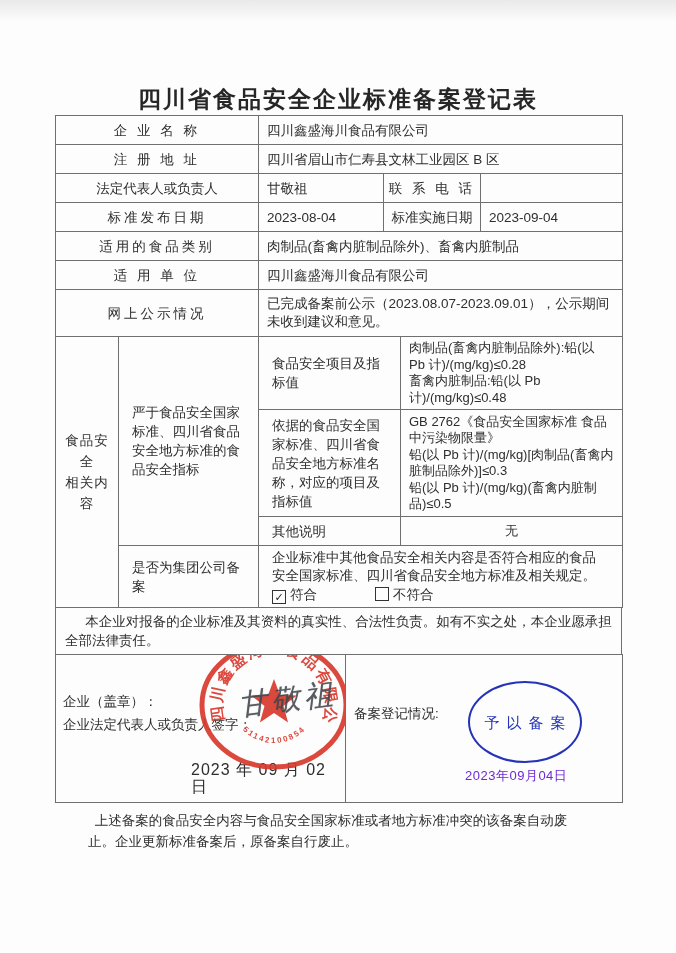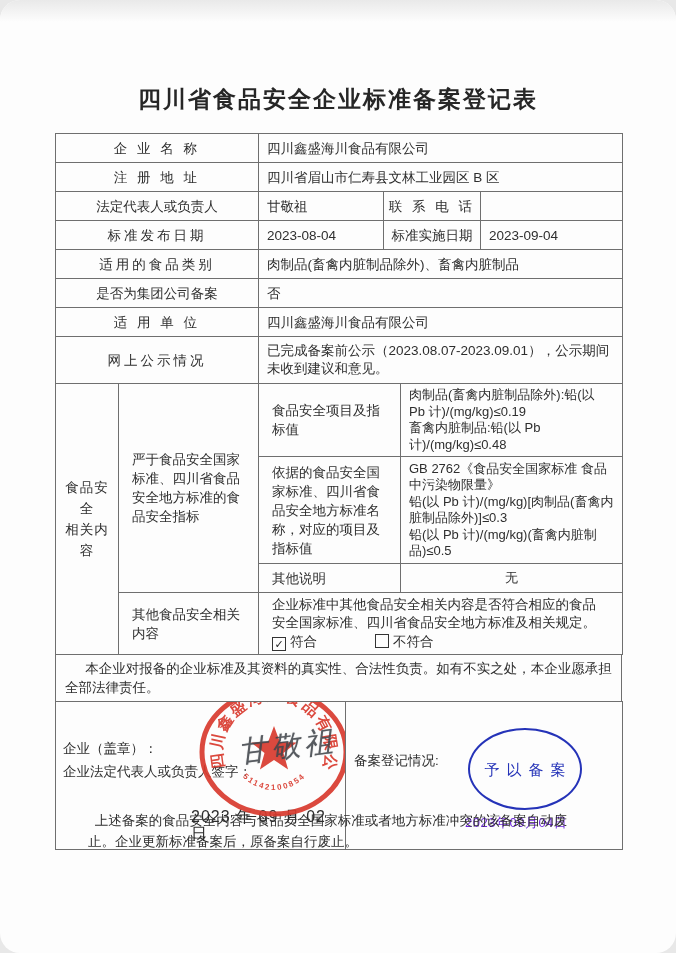--- a/index.html
+++ b/index.html
@@ -1,30 +1,30 @@
 <!DOCTYPE html>
 <html><head>
 <meta charset="utf-8">
 <style>
   html,body{margin:0;padding:0;background:#e8e8e8;}
   #page{
     position:relative;width:676px;height:953px;margin:0 auto;
     background:#fdfdfd;
     font-family:"Liberation Sans","DejaVu Sans",sans-serif;
-    color:#2d2d2d;overflow:hidden;border-radius:20px;
+    color:#2d2d2d;overflow:hidden;
   }
   #page::before{
     content:"";position:absolute;left:0;top:0;right:0;height:22px;
     background:linear-gradient(#e9e9e9,#fdfdfd);pointer-events:none;
   }
   .doc-title{
     position:absolute;top:84px;left:0;width:676px;text-align:center;
     font-size:23px;font-weight:700;letter-spacing:2px;color:#262626;
   }
-  .form{position:absolute;left:55px;top:133px;width:567px;}
+  .form{position:absolute;left:55px;top:115px;width:567px;}
   table{width:100%;border-collapse:collapse;table-layout:fixed;}
   table + table{margin-top:-1px;}
   td{
     border:1px solid #6f6f6f;font-size:13.5px;line-height:17px;
     color:#2e2e2e;padding:2px 8px;vertical-align:middle;
     overflow:hidden;
   }
   td.lbl{text-align:center;letter-spacing:3px;padding:2px 3px;}
   td.lbl.tight{letter-spacing:0;}
   td.val{text-align:left;}
@@ -104,24 +104,20 @@
         <td class="lbl">标准发布日期</td>
         <td class="val">2023-08-04</td>
         <td class="lbl tight">标准实施日期</td>
         <td class="val">2023-09-04</td>
       </tr>
       <tr class="r24">
         <td class="lbl">适用的食品类别</td>
         <td class="val" colspan="3">肉制品(畜禽内脏制品除外)、畜禽内脏制品</td>
       </tr>
       <tr class="r24">
-        <td class="lbl tight">是否为集团公司备案</td>
-        <td class="val" colspan="3">否</td>
-      </tr>
-      <tr class="r24">
         <td class="lbl">适  用  单  位</td>
         <td class="val" colspan="3">四川鑫盛海川食品有限公司</td>
       </tr>
       <tr class="r42">
         <td class="lbl">网上公示情况</td>
         <td class="val" colspan="3" style="line-height:18px">已完成备案前公示（2023.08.07-2023.09.01），公示期间未收到建议和意见。</td>
       </tr>
     </tbody>
       </table>
 
@@ -131,35 +127,35 @@
           <col style="width:140px">
           <col style="width:142px">
           <col style="width:222px">
         </colgroup>
       <tbody>
           <tr>
         <td rowspan="4" class="vert-lbl pre">食品安全
 相关内容</td>
         <td rowspan="3" class="sec-lbl">严于食品安全国家标准、四川省食品安全地方标准的食品安全指标</td>
         <td class="sec-lbl" style="height:62px">食品安全项目及指标值</td>
-        <td class="sec-val pre">肉制品(畜禽内脏制品除外):铅(以 Pb 计)/(mg/kg)≤0.19
+        <td class="sec-val pre">肉制品(畜禽内脏制品除外):铅(以 Pb 计)/(mg/kg)≤0.28
 畜禽内脏制品:铅(以 Pb 计)/(mg/kg)≤0.48</td>
       </tr>
       <tr>
         <td class="sec-lbl" style="height:100px">依据的食品安全国家标准、四川省食品安全地方标准名称，对应的项目及指标值</td>
         <td class="sec-val pre">GB 2762《食品安全国家标准 食品中污染物限量》
 铅(以 Pb 计)/(mg/kg)[肉制品(畜禽内脏制品除外)]≤0.3
 铅(以 Pb 计)/(mg/kg)(畜禽内脏制品)≤0.5</td>
       </tr>
       <tr>
         <td class="sec-lbl" style="height:22px">其他说明</td>
         <td class="sec-val center">无</td>
       </tr>
       <tr>
-        <td class="sec-lbl" style="height:48px">其他食品安全相关内容</td>
+        <td class="sec-lbl" style="height:48px">是否为集团公司备案</td>
         <td colspan="2" class="sec-lbl" style="line-height:18px">
           <span>企业标准中其他食品安全相关内容是否符合相应的食品安全国家标准、四川省食品安全地方标准及相关规定。</span>
           <div class="cbx-line">
             <span class="cbx">✓</span><span>符合</span><span class="cbx-gap"></span><span class="cbx"></span><span>不符合</span>
           </div>
         </td>
       </tr>
     </tbody>
       </table>
 

